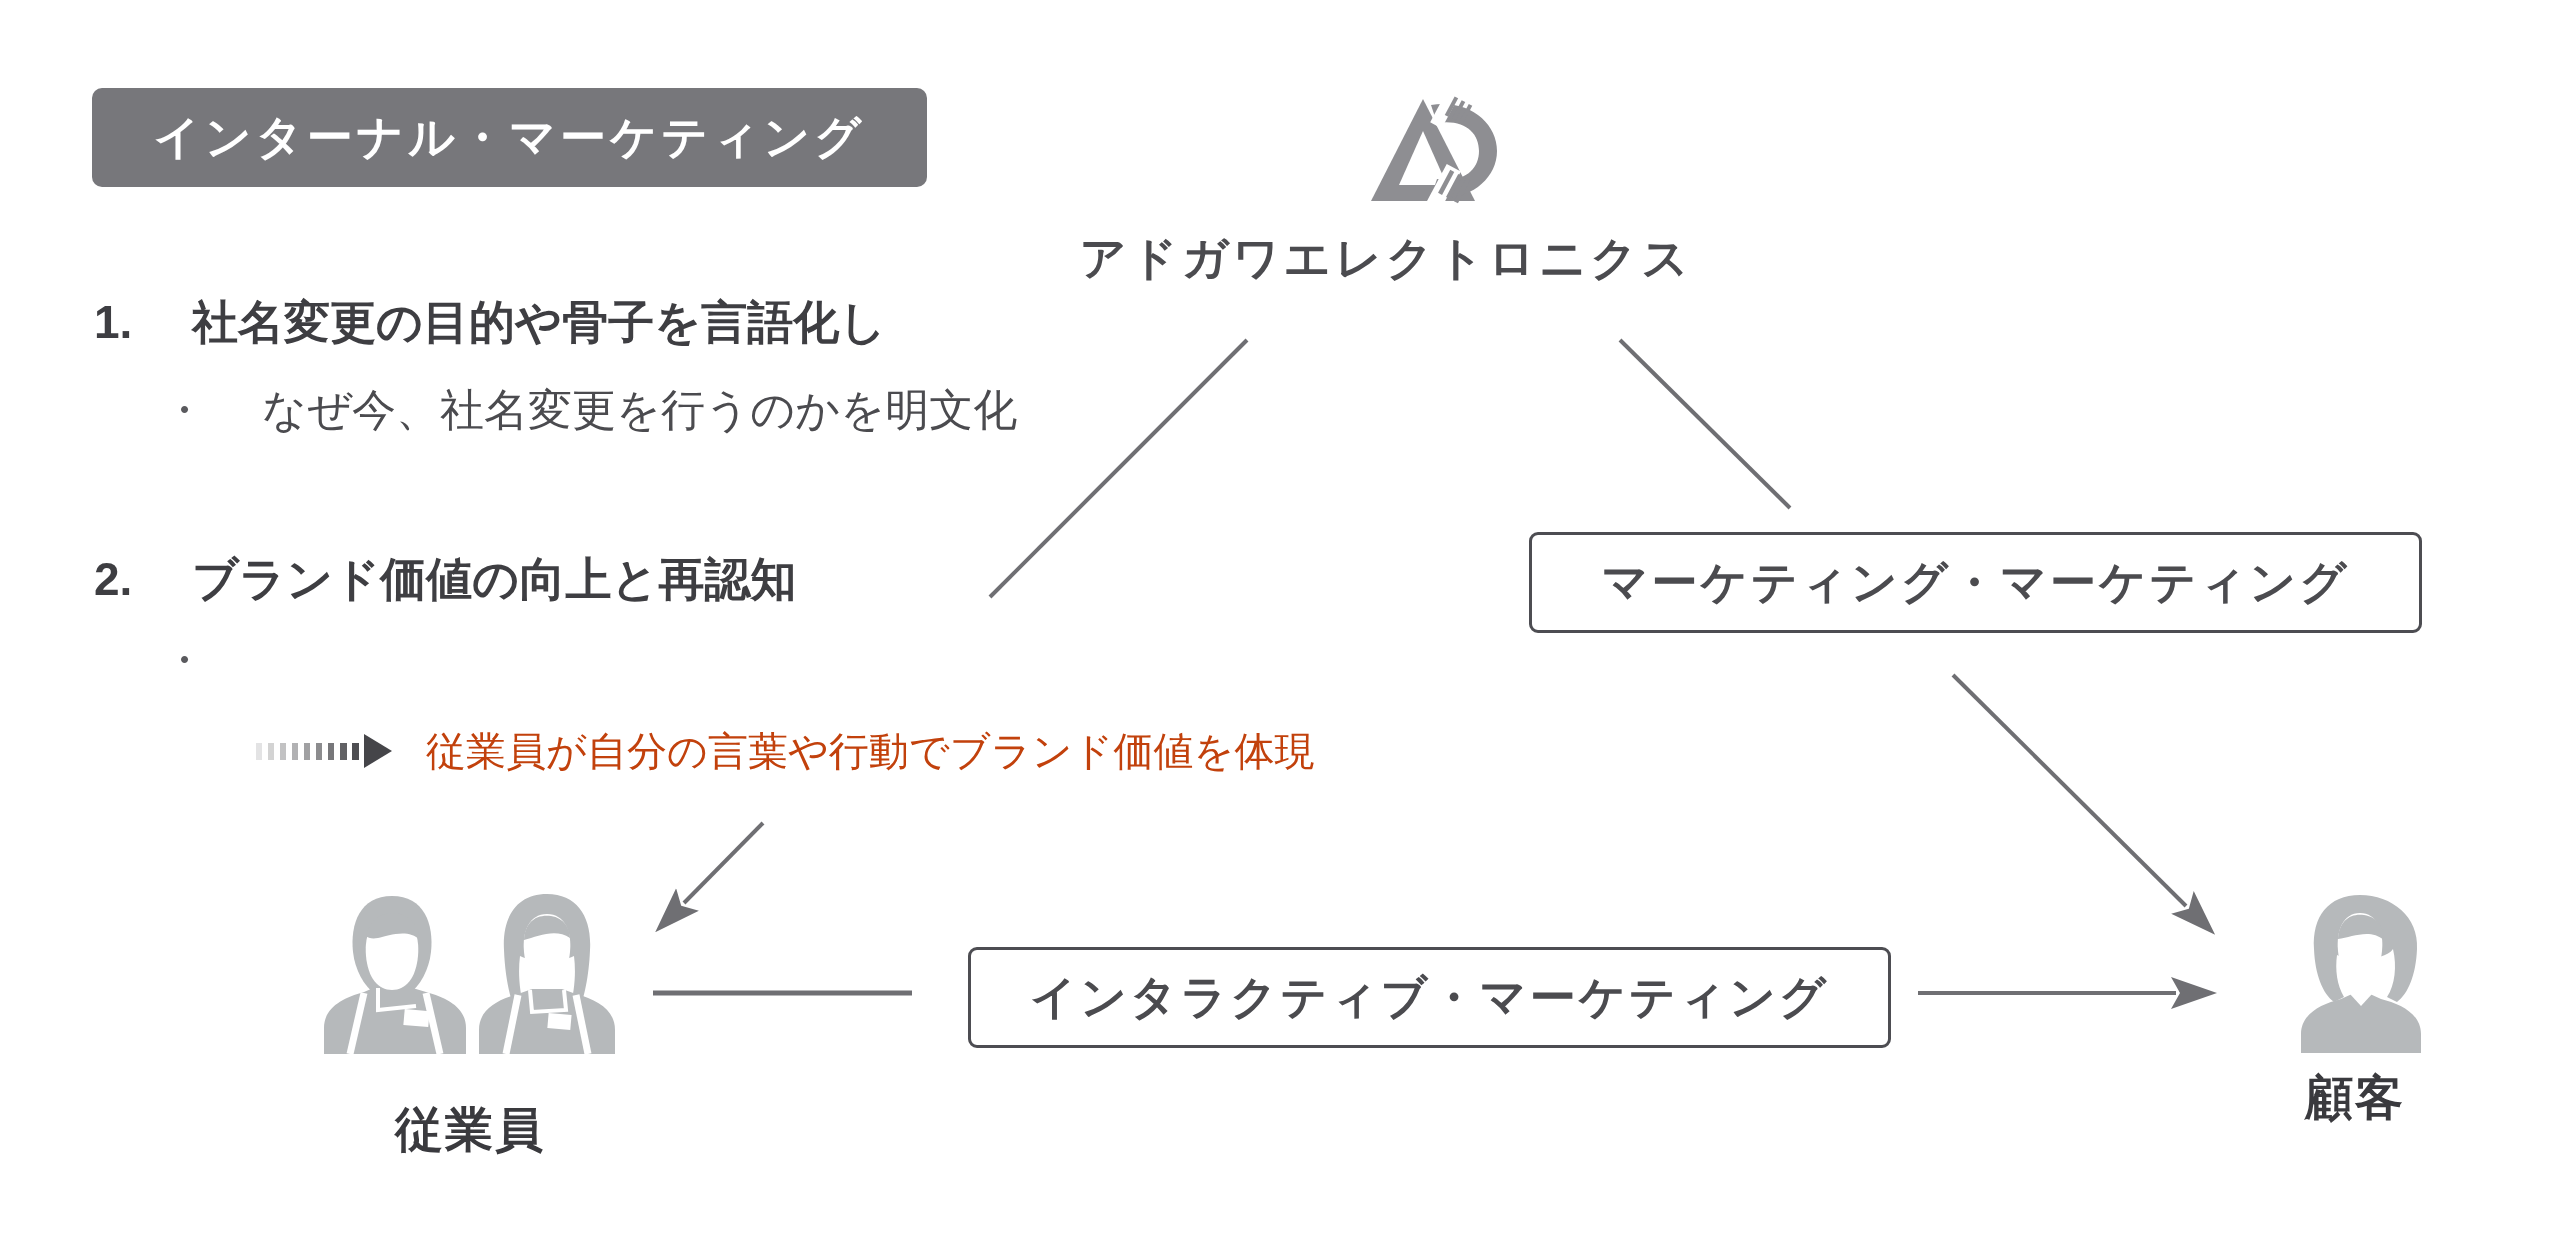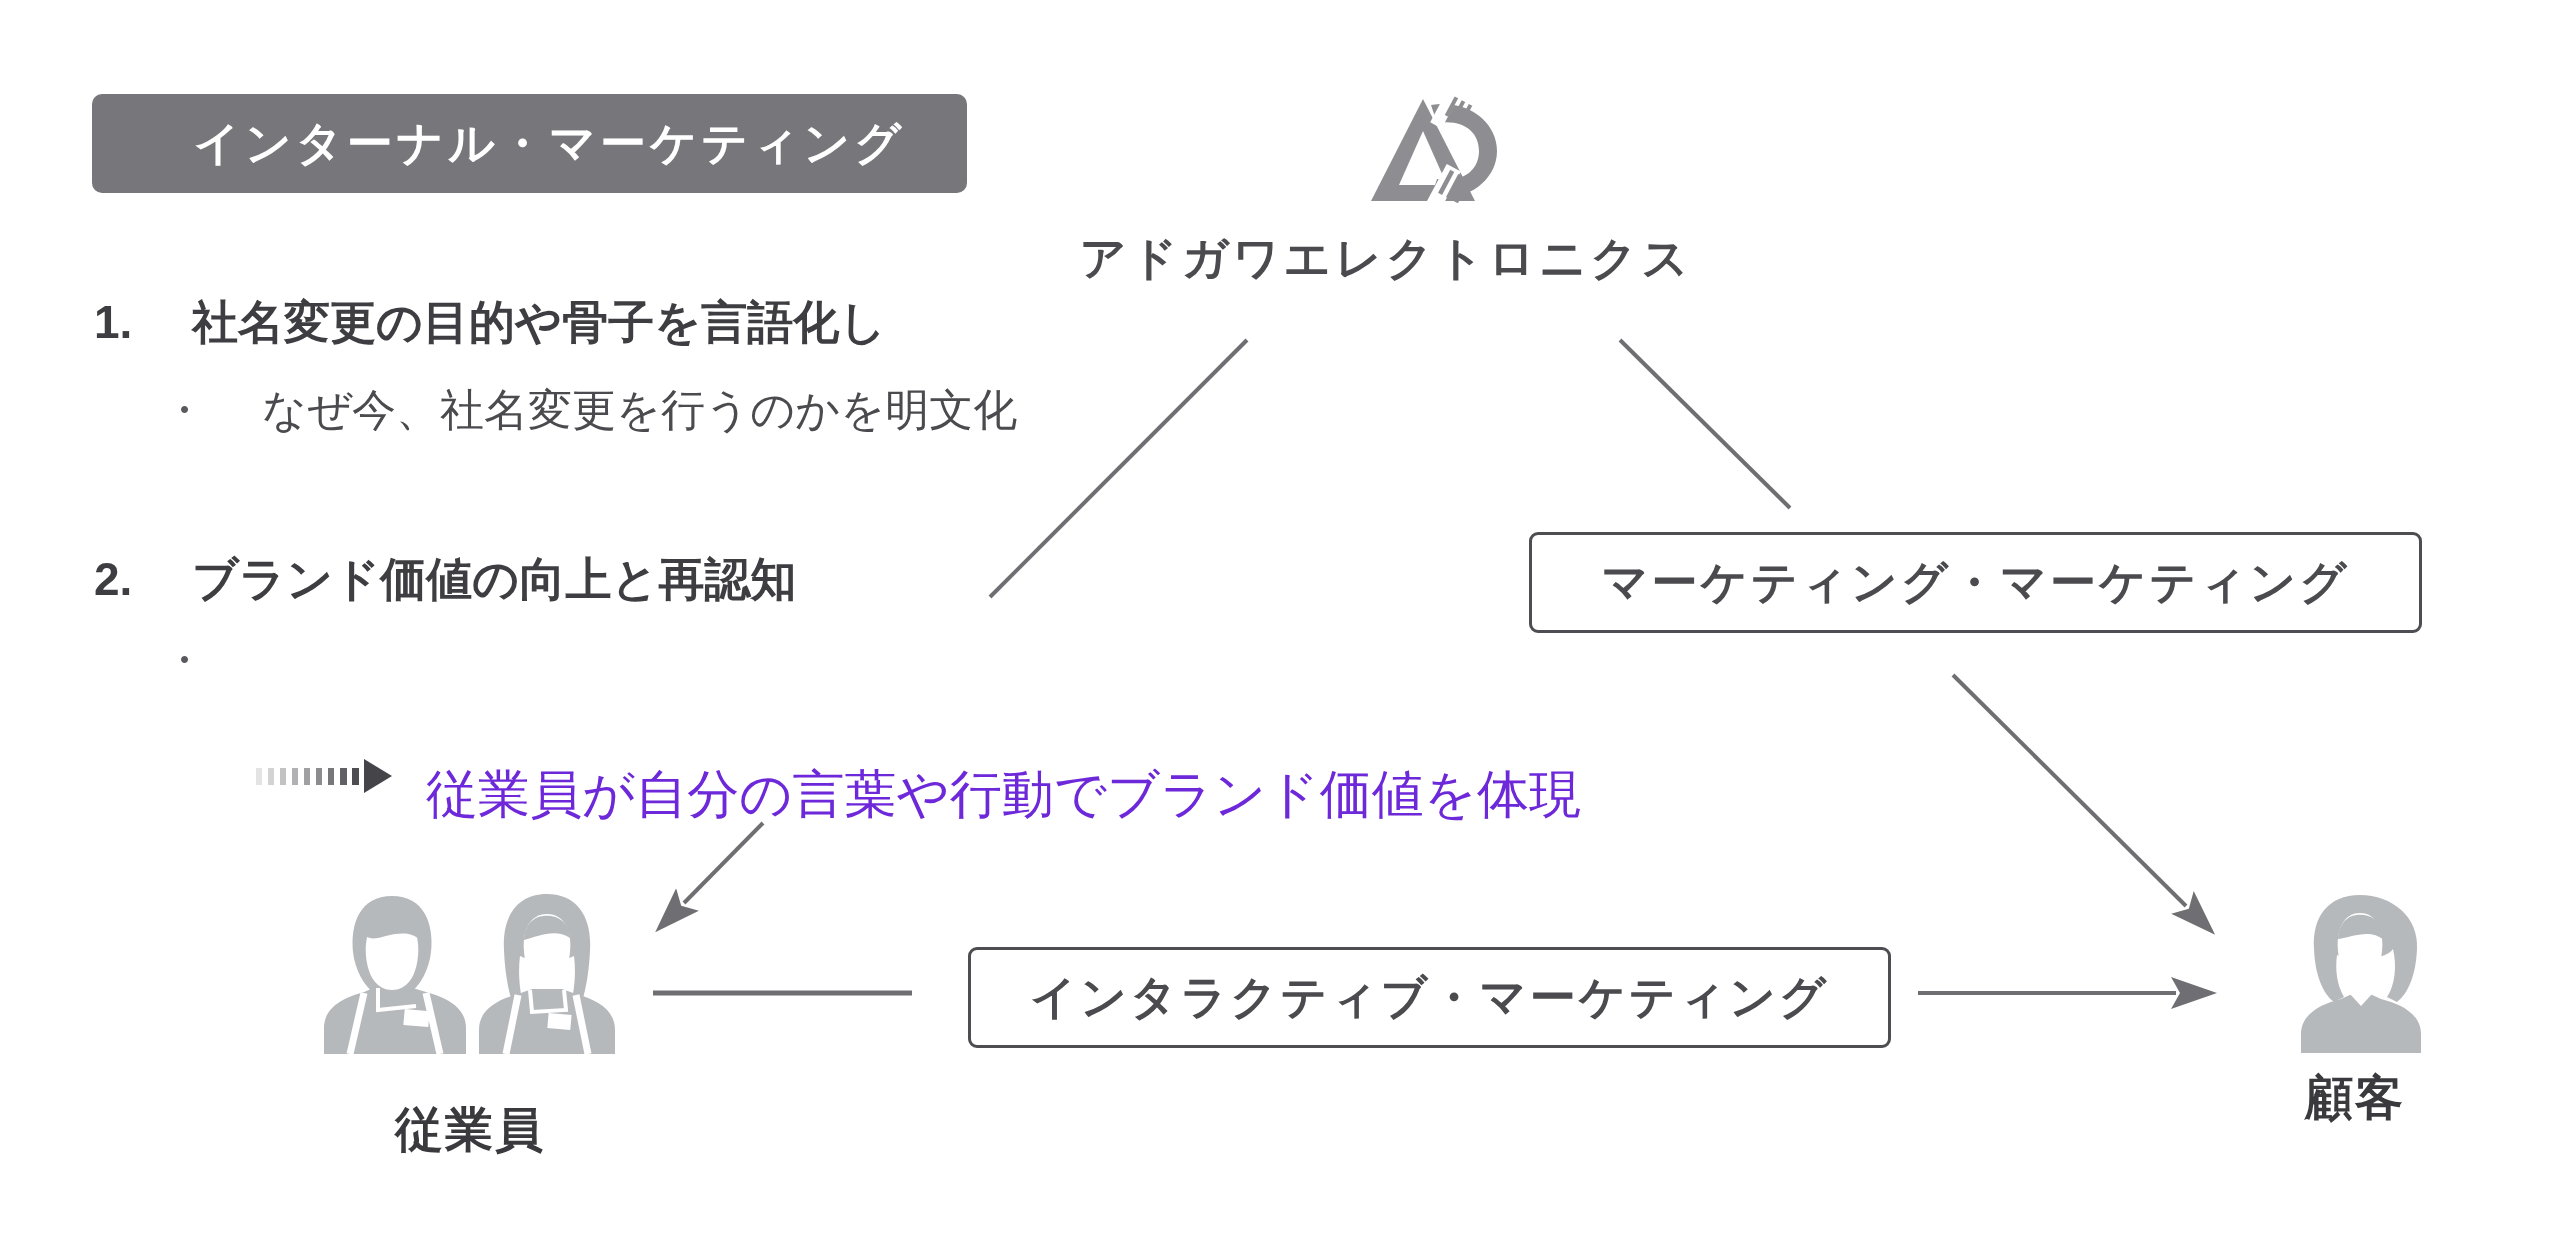--- a/index.html
+++ b/index.html
@@ -5,40 +5,39 @@
   html,body{margin:0;padding:0;}
   body{
     width:2560px;height:1244px;position:relative;overflow:hidden;
     background:#ffffff;
     font-family:"Liberation Sans","DejaVu Sans",sans-serif;
     color:#4b4b4f;
   }
   .abs{position:absolute;}
   
   .header-box{
-    left:92px;top:94px;width:835px;height:99px;
+    left:92px;top:88px;width:835px;height:99px;
     background:#77777b;border-radius:10px;
     display:flex;align-items:center;justify-content:center;
     color:#ffffff;font-size:46px;font-weight:bold;letter-spacing:4px;
     z-index:2;
-    padding-left:40px;
   }
   
   .logo-wrap{left:1369px;top:96px;width:132px;height:108px;z-index:2;}
   .company-name{
     left:1016px;top:228px;width:740px;text-align:center;
     font-size:46px;font-weight:600;letter-spacing:4px;color:#4b4b4f;z-index:2;
   }
   
   .list-item{display:flex;font-size:46px;font-weight:bold;color:#3e3e42;line-height:1.16;z-index:2;}
   .list-item .num{width:98px;flex:none;}
   .bullet-row{display:flex;font-size:44px;font-weight:400;color:#4b4b4f;line-height:1.16;z-index:2;}
   .bullet-row .dot{width:100px;flex:none;text-align:left;padding-left:14px;color:#5a5a5e;}
   .outcome-row{display:flex;align-items:center;z-index:2;}
-  .outcome-text{font-size:52px;color:#6d28d9;line-height:1.16;margin-top:36px;}
+  .outcome-text{font-size:40px;color:#c2410c;line-height:1.16;}
   
   .rel-box{
     background:#ffffff;border:3px solid #4d4d52;border-radius:9px;
     display:flex;align-items:center;justify-content:center;
     font-size:46px;font-weight:bold;letter-spacing:3px;color:#4b4b4f;
     z-index:2;box-sizing:border-box;
   }
   .rel-box.external{left:1529px;top:532px;width:893px;height:101px;}
   .rel-box.interactive{left:968px;top:935px;width:923px;height:101px;margin-top:12px;}
   

